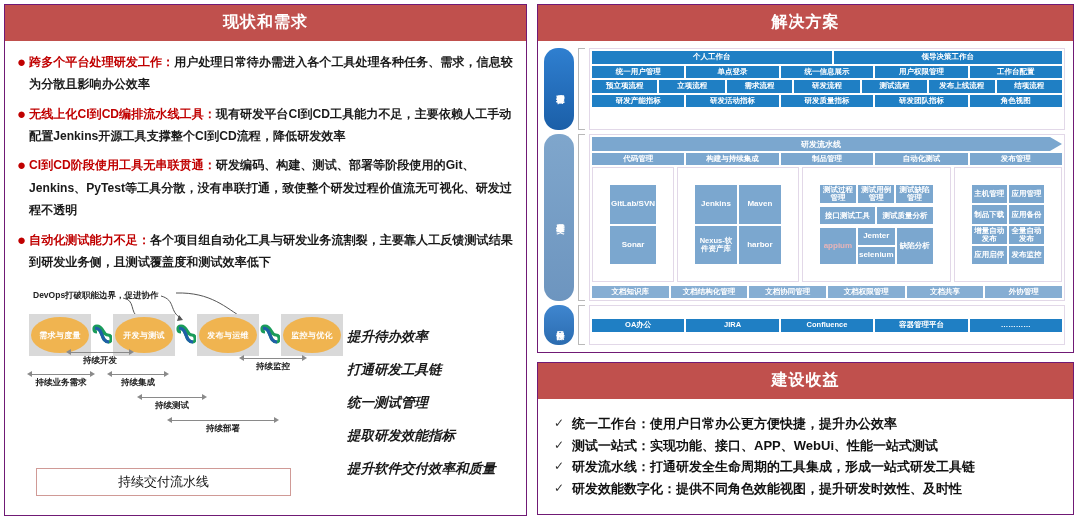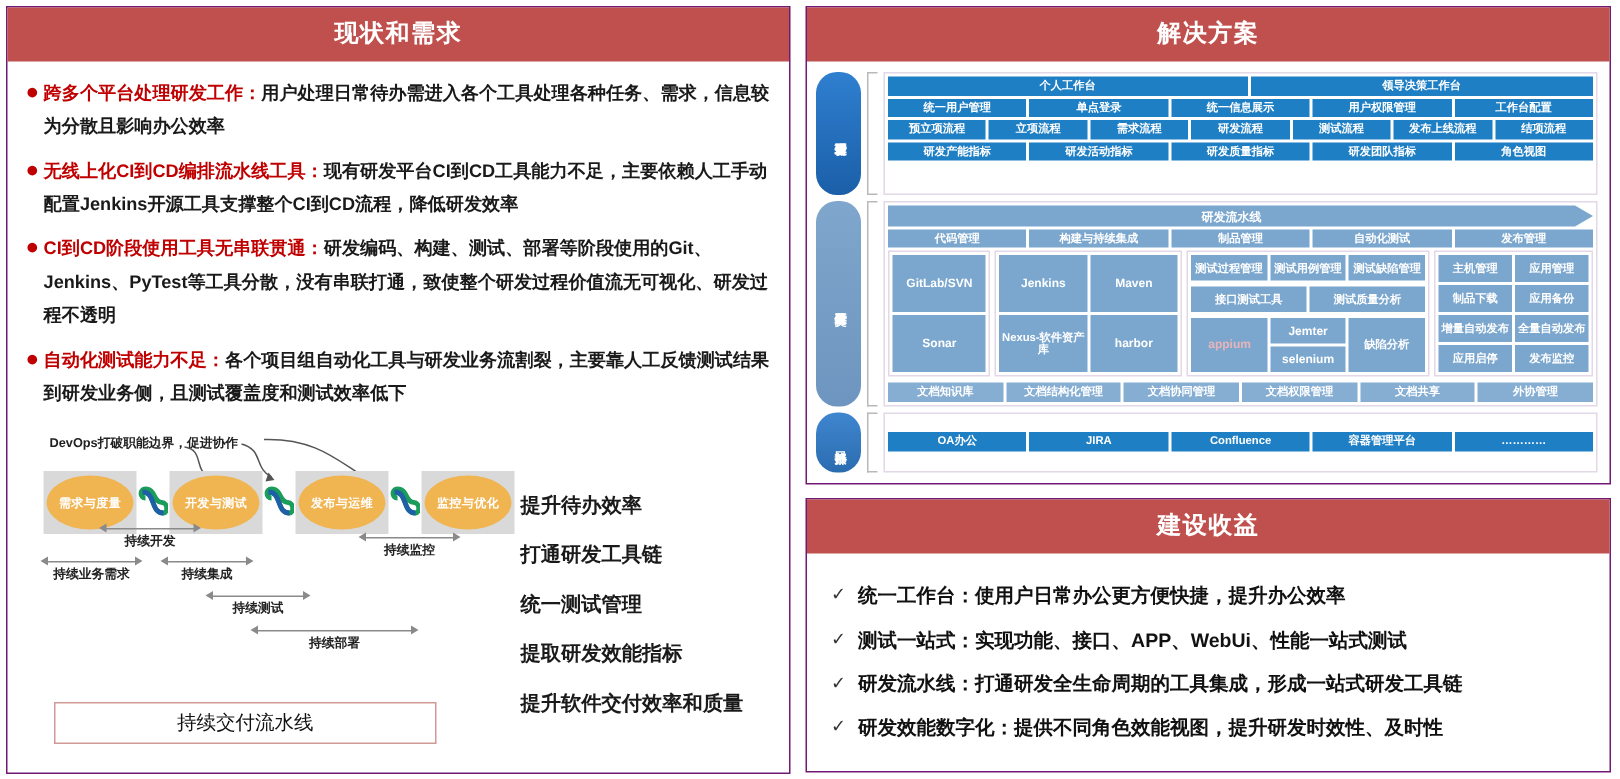--- a/index.html
+++ b/index.html
@@ -27,21 +27,21 @@
   .bullet {
     color:#c00000; font-size:15px; line-height:1.25; margin:2px 3px 0 0; flex:0 0 auto;
   }
   .issue-text { font-size:12.1px; color:#1a1a1a; font-weight:bold; }
   .issue-head { color:#c00000; }
 
   
   .devops { position:relative; height:225px; margin:2px 6px 4px 6px; display:flex;justify-content:center; }
   .devops-left { position:relative; width:330px; }
   .devops-right { flex:1; display:flex; flex-direction:column; justify-content:center;
-                  padding-left:6px; gap:15px; padding-top:8px; }
+                  padding-left:6px; gap:15px; padding-top:8px;font-style:italic; }
   .benefit { font-size:13.5px; font-weight:bold; color:#1a1a1a; }
 
   .devops-note { position:absolute; left:22px; top:4px; font-size:8.5px; font-weight:bold; color:#222; }
   .stage-row { position:absolute; left:18px; top:28px; display:flex; align-items:center; }
   .stage { width:62px; height:42px; background:#d9d9d9; display:flex; align-items:center; justify-content:center; }
   .stage .oval {
     width:58px; height:36px; border-radius:50%; background:#f0b450;
     display:flex; align-items:center; justify-content:center;
     color:#fff; font-size:8px; font-weight:bold; letter-spacing:.3px;
   }
@@ -109,21 +109,21 @@
     position:relative; background:#7ba7cf; color:#fff; font-size:8px; font-weight:bold;
     display:flex; align-items:center; justify-content:center; height:14px; margin-right:12px;
   }
   .banner:after {
     content:""; position:absolute; right:-12px; top:0;
     border-top:7px solid transparent; border-bottom:7px solid transparent;
     border-left:12px solid #7ba7cf;
   }
 
   .tools { display:flex; gap:3px; flex:1; }
-  .tgrp { border:1px solid #e2d8e8; padding:2px; display:flex; gap:2px; }
+  .tgrp { border:1px solid #e2d8e8; padding:17px; display:flex; gap:2px; }
   .tcol { display:flex; flex-direction:column; gap:2px; flex:1; }
   .tcell {
     background:#7ba7cf; color:#fff; font-size:7.5px; font-weight:bold;
     display:flex; align-items:center; justify-content:center; text-align:center;
     flex:1; padding:1px; line-height:1.05; min-height:17px;
   }
   .tcell.big { font-size:8px; }
   .tcell.pinkish { color:#e8b4b8; }
 
   

